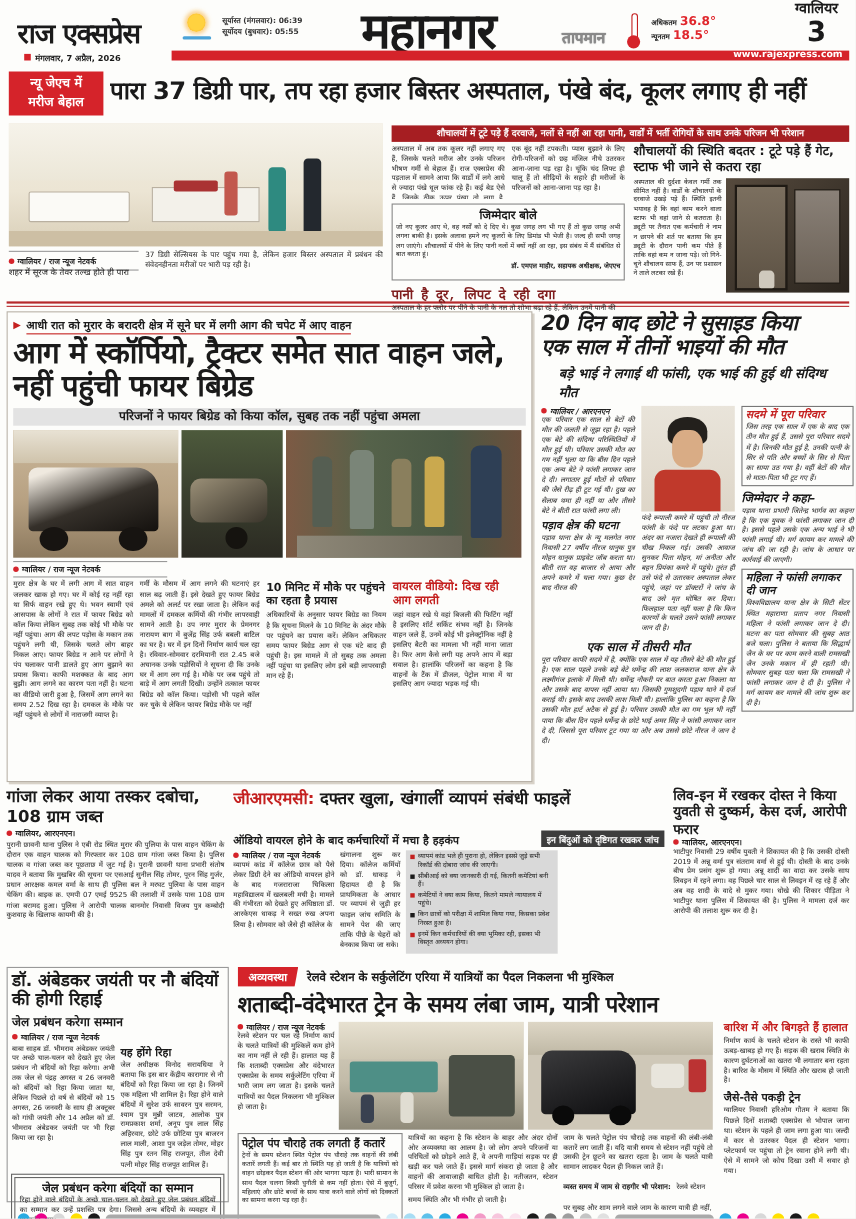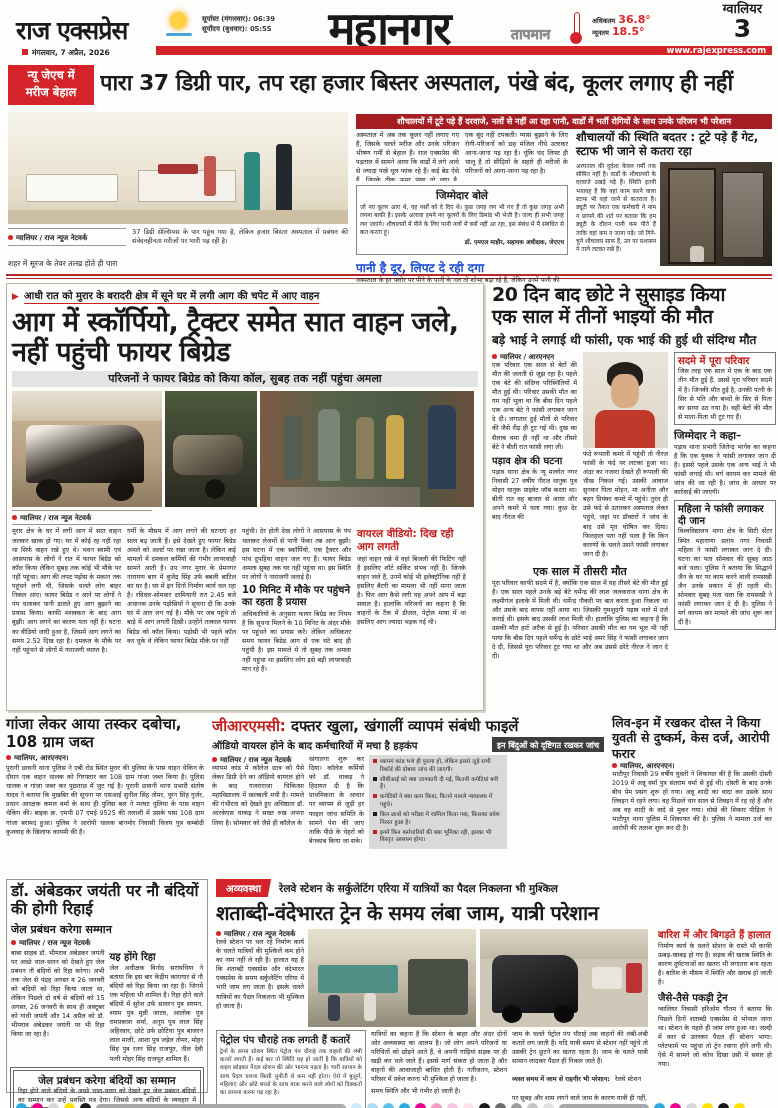--- a/index.html
+++ b/index.html
@@ -30,34 +30,34 @@
   .temp-row{display:flex;align-items:baseline;gap:3px;}
   .temp-key{font-size:6.5px;font-weight:bold;color:#222;}
   .temp-val{font-size:11px;font-weight:bold;color:#e0262c;}
   .city-block{position:absolute;right:10px;top:2px;text-align:center;line-height:1.05;}
   .city-name{font-size:13px;font-weight:bold;}
   .page-num{font-size:25px;font-weight:bold;}
   
   .t{font-size:6.4px;line-height:1.42;text-align:justify;color:#1d1d1d;}
   .byline{font-size:7px;font-weight:bold;color:#222;display:flex;align-items:center;gap:3px;}
   .byline::before{content:"";width:5px;height:5px;border-radius:50%;background:#d5232a;flex:0 0 auto;}
-  .subhd{font-weight:bold;color:#1d4ed8;}
+  .subhd{font-weight:bold;color:#7f1d1d;font-family:Liberation Mono, monospace;}
   .photo{position:relative;overflow:hidden;background:#cfc8b8;}
   .shape{position:absolute;}
   
   .top-story{position:relative;height:210px;}
   .kicker-box{position:absolute;left:2px;top:3px;width:86px;height:40px;background:#d5232a;color:#fff;
               font-size:11.5px;font-weight:bold;text-align:center;line-height:1.45;padding-top:2px;box-sizing:border-box;}
   .top-headline{position:absolute;left:94px;top:4px;right:0;font-size:22px;font-weight:900;white-space:nowrap;
                 overflow:hidden;letter-spacing:-0.5px;}
   .top-photo{position:absolute;left:2px;top:50px;width:340px;height:112px;}
   .top-caption-row{position:absolute;left:2px;top:166px;width:340px;display:flex;gap:6px;}
   .top-caption-row .byline{width:118px;flex:0 0 auto;border-top:1px solid #999;border-bottom:1px solid #999;padding:2px 0;}
   .top-caption{flex:1;font-size:6.6px;line-height:1.4;text-align:justify;}
-  .top-lead{position:absolute;left:2px;top:196px;width:230px;font-size:7.6px;}
+  .top-lead{position:absolute;left:2px;top:180px;width:230px;font-size:7.6px;}
   .red-subhead{position:absolute;left:350px;top:52px;right:0;height:15px;background:#a61e22;color:#fff;
                font-size:8.2px;font-weight:bold;text-align:center;line-height:15px;white-space:nowrap;overflow:hidden;}
   .mid-wrap{position:absolute;left:350px;top:69px;width:212px;}
   .mid-cols{display:flex;gap:6px;}
   .mid-cols .t{width:103px;height:50px;overflow:hidden;}
   .official-box{border:1px solid #888;margin-top:4px;padding:2px 3px;height:64px;overflow:hidden;}
   .official-title{text-align:center;font-size:10.5px;font-weight:bold;margin-bottom:1px;}
   .official-box .t{font-size:5.9px;}
   .official-sign{font-size:6px;font-weight:bold;text-align:right;margin-top:1px;}
   .water-subhd{font-size:12px;font-weight:bold;margin-top:4px;}
@@ -78,23 +78,23 @@
   .fire-graybar{background:#e3e3e3;height:16px;font-size:11px;font-weight:bold;text-align:center;line-height:16px;}
   .fire-photos{display:flex;gap:3px;margin-top:4px;}
   .fire-photos .photo{height:116px;}
   .fire-caption{margin:3px 0 2px;}
   .fire-caption .byline{width:140px;border-top:1px solid #999;border-bottom:1px solid #999;padding:2px 0;}
   .fire-cols{display:flex;gap:6px;margin-top:2px;}
   .fire-cols .col{width:109px;}
   .minute-subhd{font-size:10px;font-weight:bold;line-height:1.2;margin:2px 0;}
   .viral-title{font-size:10.5px;font-weight:bold;color:#c4201f;line-height:1.2;margin-bottom:2px;}
   
-  .suicide{flex:1;}
+  .suicide{flex:1;font-style:italic;}
   .su-hl{font-size:19px;font-weight:900;line-height:1.18;letter-spacing:-0.4px;}
-  .su-sub{font-size:12px;font-weight:bold;margin:3px 0 4px;}
+  .su-sub{font-size:12px;font-weight:bold;margin:3px 16px 4px;}
   .su-body{display:flex;gap:6px;}
   .su-left{width:176px;flex:0 0 auto;}
   .su-left-cols{display:flex;gap:6px;}
   .su-left-cols .col{width:85px;}
   .su-portrait{width:85px;height:96px;margin-bottom:2px;}
   .su-subhd{font-size:9.8px;font-weight:bold;margin:2px 0 1px;}
   .third-death{margin-top:4px;}
   .third-death .title{font-size:11px;font-weight:bold;text-align:center;margin-bottom:1px;}
   .su-right{width:102px;flex:0 0 auto;}
   .shock-box{border:1px solid #777;padding:2px 3px;margin-bottom:3px;}
@@ -103,21 +103,21 @@
   .mahila-box{border:1px solid #777;padding:2px 3px;margin-top:3px;}
   .mahila-title{font-size:10px;font-weight:bold;line-height:1.15;margin-bottom:1px;}
   
   .mid-band{display:flex;gap:8px;height:160px;margin-top:4px;}
   .ganja{width:198px;flex:0 0 auto;}
   .ganja-hl{font-size:15px;font-weight:900;line-height:1.2;}
   .ganja .byline{margin:2px 0;}
   .grmc{width:392px;flex:0 0 auto;}
   .grmc-hl{font-size:15px;font-weight:900;white-space:nowrap;overflow:hidden;}
   .grmc-hl .red{color:#c4201f;}
-  .grmc-subrow{display:flex;gap:6px;align-items:center;margin:2px 0 3px;}
+  .grmc-subrow{display:flex;gap:6px;align-items:center;margin:20px 0 3px;}
   .grmc-sub{font-size:10px;font-weight:bold;flex:1;}
   .points-hdr{background:#3d3d3d;color:#fff;font-size:8px;font-weight:bold;padding:2px 5px;}
   .grmc-body{display:flex;gap:5px;}
   .grmc-c1{width:92px;}
   .grmc-c2{width:92px;}
   .grmc-c3{width:55px;}
   .grmc-photo{width:92px;height:58px;margin-bottom:2px;}
   .points-box{width:138px;background:#d9d9d9;padding:3px 4px;box-sizing:border-box;}
   .bullet{display:flex;gap:3px;font-size:5.8px;line-height:1.35;margin-bottom:2px;text-align:left;}
   .bullet::before{content:"";width:4px;height:4px;background:#c4201f;margin-top:1px;flex:0 0 auto;}
@@ -285,21 +285,20 @@
           <div class="shape" style="left:10px;bottom:0;width:150px;height:20px;background:linear-gradient(90deg,#8e8878,#6f6a5c);"></div>
         </div>
       </div>
       <div class="fire-caption">
         <div class="byline">ग्वालियर / राज न्यूज नेटवर्क</div>
       </div>
       <div class="fire-cols">
         <div class="col t">मुरार क्षेत्र के घर में लगी आग में सात वाहन जलकर खाक हो गए। घर में कोई रह नहीं रहा था सिर्फ वाहन रखे हुए थे। भवन स्वामी एवं आसपास के लोगों ने रात में फायर बिग्रेड को कॉल किया लेकिन सुबह तक कोई भी मौके पर नहीं पहुंचा। आग की लपट पड़ोस के मकान तक पहुंचने लगी थी, जिसके चलते लोग बाहर निकल आए। फायर बिग्रेड न आने पर लोगों ने पंप चलाकर पानी डालते हुए आग बुझाने का प्रयास किया। काफी मशक्कत के बाद आग बुझी। आग लगने का कारण पता नहीं है। घटना का वीडियो जारी हुआ है, जिसमें आग लगने का समय 2.52 दिख रहा है। दमकल के मौके पर नहीं पहुंचने से लोगों में नाराजगी व्याप्त है।</div>
         <div class="col t">गर्मी के मौसम में आग लगने की घटनाएं हर साल बढ़ जाती हैं। इसे देखते हुए फायर बिग्रेड अमले को अलर्ट पर रखा जाता है। लेकिन कई मामलों में दमकल कर्मियों की गंभीर लापरवाही सामने आती है। उप नगर मुरार के प्रेमनगर नारायण बाग में बुजेंद्र सिंह उर्फ बबली बाटिल का घर है। घर में इन दिनों निर्माण कार्य चल रहा है। रविवार-सोमवार दरमियानी रात 2.45 बजे अचानक उनके पड़ोसियों ने सूचना दी कि उनके घर में आग लग गई है। मौके पर जब पहुंचे तो बाड़े में आग लगती दिखी। उन्होंने तत्काल फायर बिग्रेड को कॉल किया। पड़ोसी भी पहले कॉल कर चुके थे लेकिन फायर बिग्रेड मौके पर नहीं</div>
         <div class="col">
-          <div class="t">पहुंची। देर होती देख लोगों ने आसपास के पंप चलाकर लेजमों से पानी फेंका तब आग बुझी। इस घटना में एक स्कॉर्पियो, एक ट्रैक्टर और पांच दुपहिया वाहन जल गए हैं। फायर बिग्रेड अमला सुबह तक घर नहीं पहुंचा था। इस स्थिति पर लोगों ने नाराजगी जताई है।</div>
           <div class="minute-subhd">10 मिनिट में मौके पर पहुंचने का रहता है प्रयास</div>
           <div class="t">अधिकारियों के अनुसार फायर बिग्रेड का नियम है कि सूचना मिलने के 10 मिनिट के अंदर मौके पर पहुंचने का प्रयास करें। लेकिन अधिकतर समय फायर बिग्रेड आग से एक घंटे बाद ही पहुंची है। इस मामले में तो सुबह तक अमला नहीं पहुंचा था इसलिए लोग इसे बड़ी लापरवाही मान रहे हैं।</div>
         </div>
         <div class="col">
           <div class="viral-title">वायरल वीडियो: दिख रही आग लगती</div>
           <div class="t">जहां वाहन रखे थे वहां बिजली की फिटिंग नहीं है इसलिए शॉर्ट सर्किट संभव नहीं है। जिनके वाहन जले हैं, उनमें कोई भी इलेक्ट्रॉनिक नहीं है इसलिए बैटरी का मामला भी नहीं माना जाता है। फिर आग कैसे लगी यह अपने आप में बड़ा सवाल है। हालांकि परिजनों का कहना है कि वाहनों के टैंक में डीजल, पेट्रोल मात्रा में था इसलिए आग ज्यादा भड़क गई थी।</div>
         </div>
       </div>
     </div>
 

